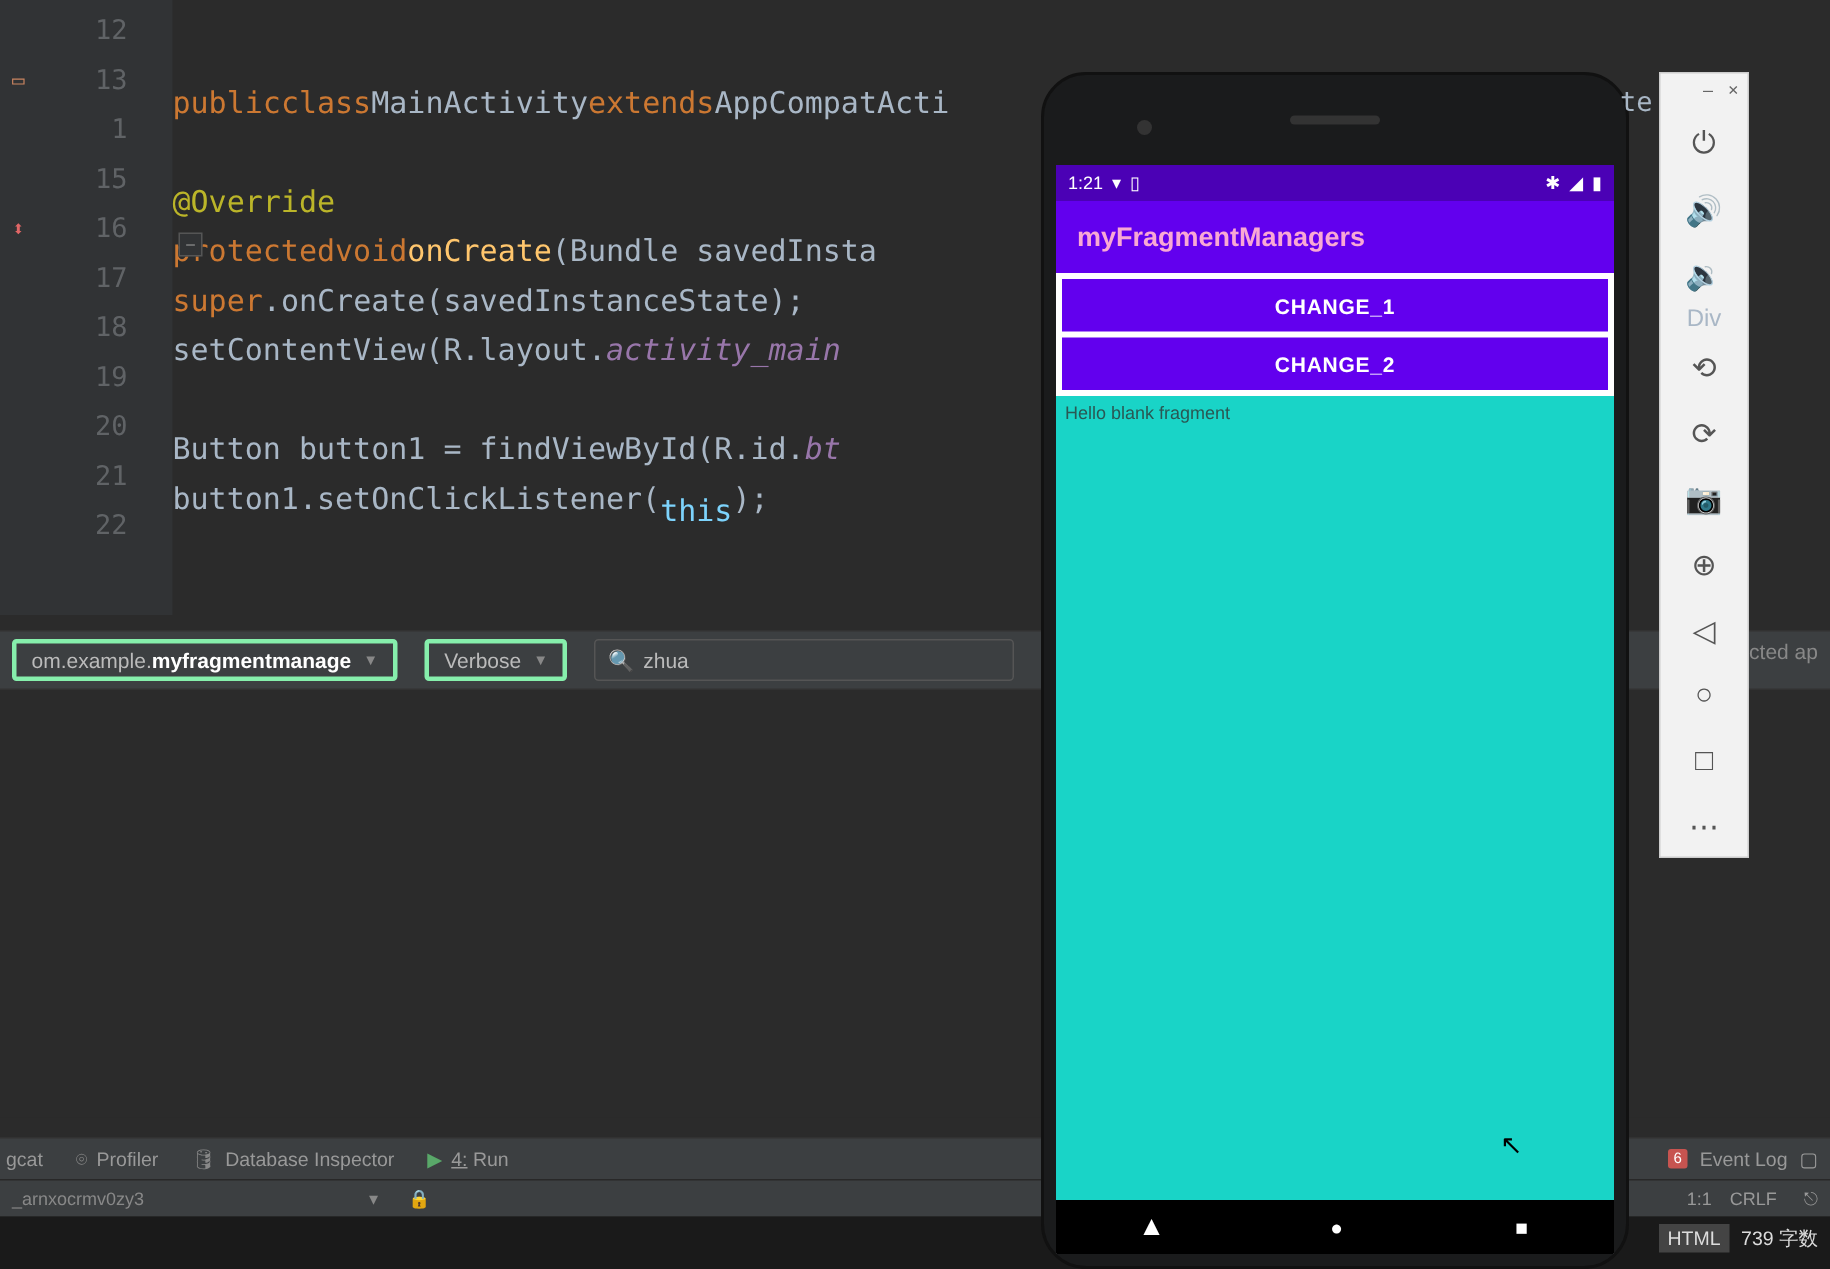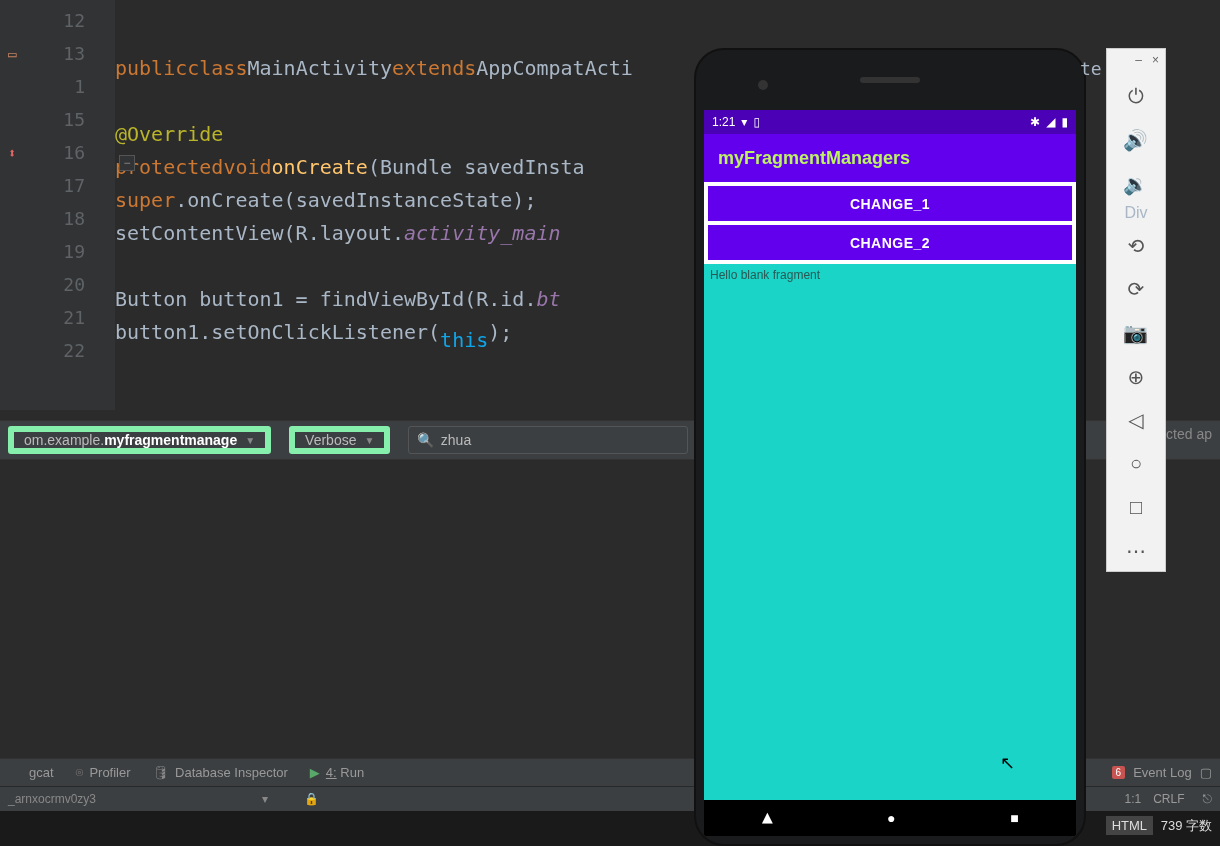--- a/index.html
+++ b/index.html
@@ -40,21 +40,21 @@
   padding-top: 18px;
   font-family: Consolas, monospace;
   font-size: 20px;
 }
 .code-body .cl { height: 33px; display: flex; align-items: center; white-space: pre; }
 .kw { color: #cc7832; }
 .ident { color: #a9b7c6; }
 .annot { color: #bbb529; }
 .method { color: #ffc66d; }
 .prop { color: #9876aa; font-style: italic; }
-.this { color: #0ea5e9; margin-top: 17px; }
+.this { color: #7dd3fc; margin-top: 17px; }
 .fold-icon {
   position: absolute;
   left: 119px;
   top: 155px;
   width: 16px;
   height: 16px;
   background: #313335;
   border: 1px solid #555;
   color: #888;
   font-size: 12px;
@@ -86,21 +86,21 @@
   border-bottom: 1px solid #323232;
   display: flex;
   align-items: center;
   padding: 0 8px;
   gap: 18px;
   font-size: 14px;
   color: #bbbbbb;
 }
 .dropdown {
   background: #3c3f41;
-  border: 6px solid #86efac;
+  border: 3px solid #86efac;
   border-radius: 3px;
   height: 28px;
   display: flex;
   align-items: center;
   padding: 0 10px;
   gap: 8px;
 }
 .dropdown .arrow { color: #888; font-size: 10px; }
 .searchbox {
   background: #3c3f41;
@@ -134,21 +134,21 @@
   position: absolute;
   bottom: 60px;
   left: 0;
   right: 0;
   height: 28px;
   background: #3c3f41;
   border-top: 1px solid #323232;
   display: flex;
   align-items: center;
   gap: 22px;
-  padding: 0 29px;
+  padding: 0 4px;
   font-size: 13px;
   color: #999;
 }
 .bottom-tools .tool { display: flex; align-items: center; gap: 6px; }
 .bottom-tools .ic { font-size: 13px; color: #888; }
 .bottom-right-tools {
   position: absolute;
   bottom: 60px;
   right: 8px;
   height: 28px;
@@ -165,21 +165,20 @@
   left: 0;
   right: 0;
   height: 25px;
   background: #3c3f41;
   border-top: 1px solid #282828;
   display: flex;
   align-items: center;
   font-size: 12px;
   color: #888;
   padding: 0 8px;
-  gap: 16px;
 }
 .status-right {
   position: absolute;
   bottom: 35px;
   right: 8px;
   height: 25px;
   display: flex;
   align-items: center;
   gap: 12px;
   font-size: 12px;
@@ -235,21 +234,21 @@
   color: #fff;
   font-size: 12px;
 }
 .statusbar .sb-right { display: flex; gap: 6px; align-items: center; }
 .appbar {
   height: 48px;
   background: #6200ee;
   display: flex;
   align-items: center;
   padding: 0 14px;
-  color: #bef264;
+  color: #f9a8d4;
   font-weight: 600;
   font-size: 18px;
 }
 .btn-row { padding: 4px 4px 0 4px; }
 .app-btn {
   background: #6200ee;
   color: #fff;
   height: 35px;
   display: flex;
   align-items: center;

